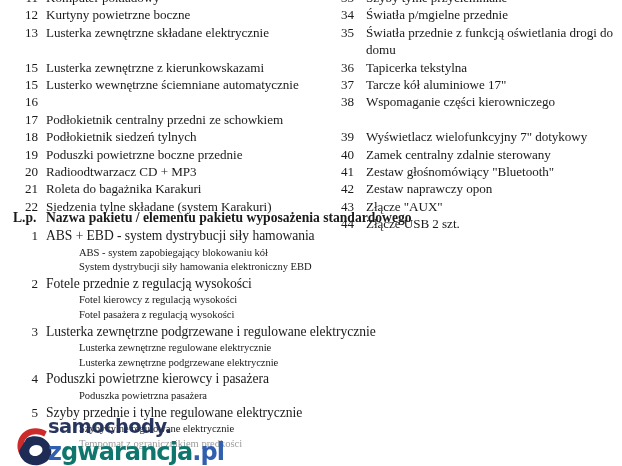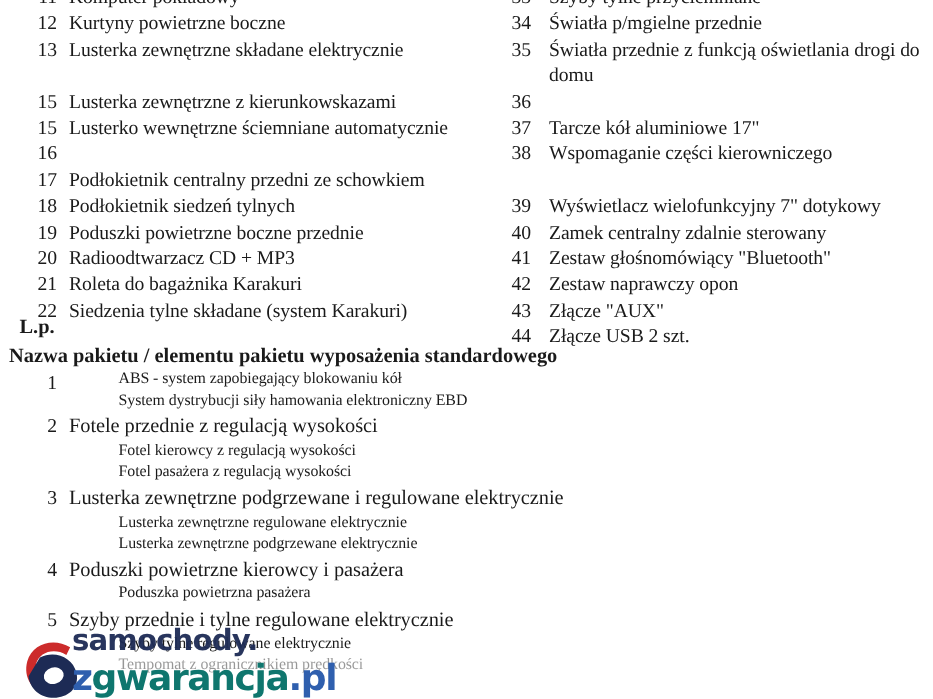--- a/index.html
+++ b/index.html
@@ -71,21 +71,20 @@
     left: 0;
     top: 208px;
     width: 622px;
   }
   .pkg-header {
     display: flex;
     align-items: flex-start;
     font-weight: bold;
     font-size: 13.6px;
     line-height: 19px;
-    flex-direction: column;
   }
   .pkg-header .lp {
     flex: 0 0 auto;
     width: 40px;
     padding-left: 13px;
     box-sizing: border-box;
   }
   .pkg-header .nazwa {
     flex: 1 1 auto;
     margin-left: 6px;
@@ -229,20 +228,21 @@
       <div class="equip-row">
         <span class="num">34</span>
         <span class="txt">Światła p/mgielne przednie</span>
       </div>
       <div class="equip-row">
         <span class="num">35</span>
         <span class="txt">Światła przednie z funkcją oświetlania drogi do domu</span>
       </div>
       <div class="equip-row">
         <span class="num">36</span>
+        <span class="txt">Tapicerka tekstylna</span>
       </div>
       <div class="equip-row">
         <span class="num">37</span>
         <span class="txt">Tarcze kół aluminiowe 17"</span>
       </div>
       <div class="equip-row">
         <span class="num">38</span>
         <span class="txt">Wspomaganie części kierowniczego</span>
       </div>
       <div class="rowgap"></div>
@@ -276,20 +276,21 @@
   <div class="package-table">
 
     <div class="pkg-header">
       <span class="lp">L.p.</span>
       <span class="nazwa">Nazwa pakietu / elementu pakietu wyposażenia standardowego</span>
     </div>
 
     <div class="pkg-item">
       <span class="num">1</span>
       <div class="body">
+        <div class="pkg-title">ABS + EBD - system dystrybucji siły hamowania</div>
         <div class="pkg-sub">ABS - system zapobiegający blokowaniu kół</div>
         <div class="pkg-sub">System dystrybucji siły hamowania elektroniczny EBD</div>
       </div>
     </div>
 
     <div class="pkg-item">
       <span class="num">2</span>
       <div class="body">
         <div class="pkg-title">Fotele przednie z regulacją wysokości</div>
         <div class="pkg-sub">Fotel kierowcy z regulacją wysokości</div>

